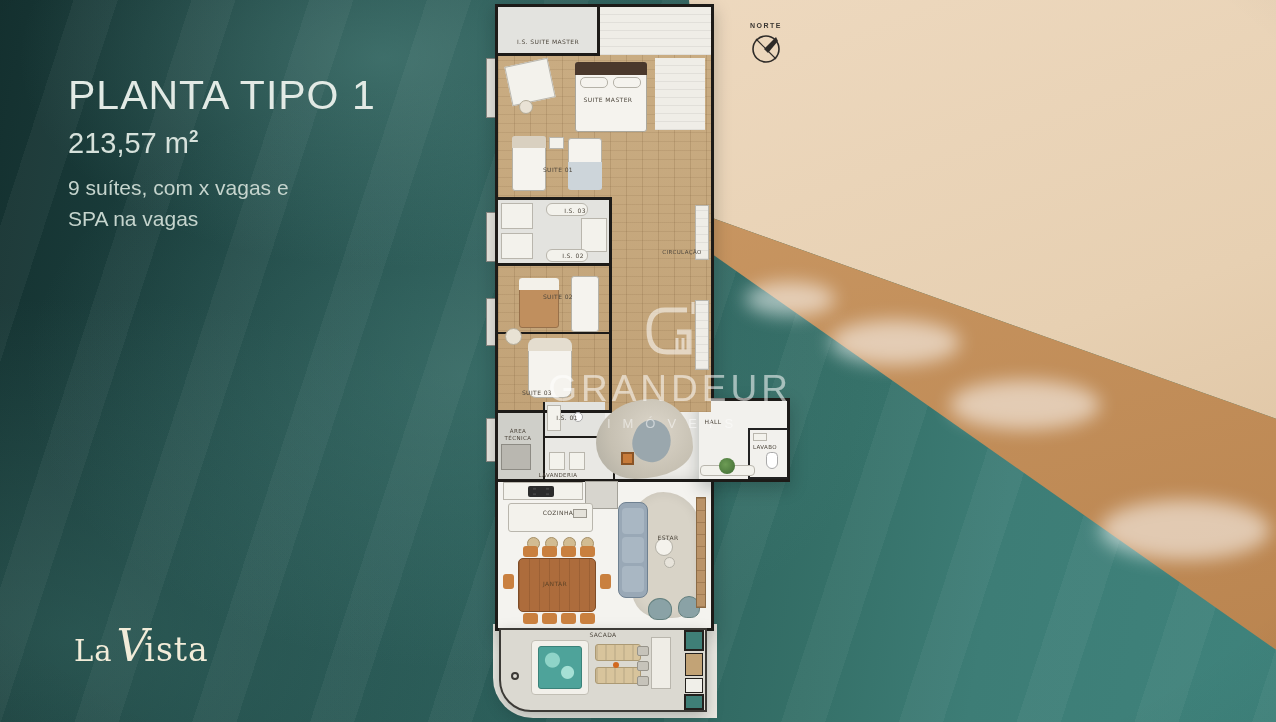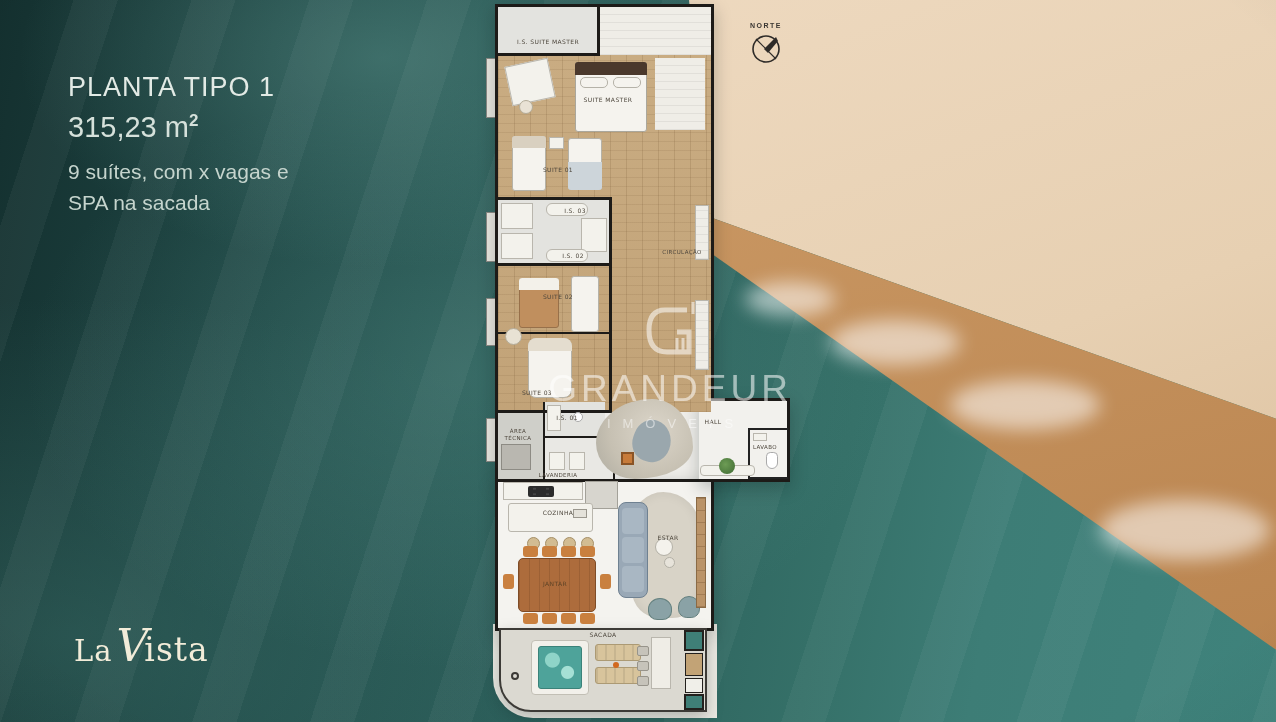--- a/index.html
+++ b/index.html
@@ -15,21 +15,21 @@
     linear-gradient(100deg,#14302f 0%,#1e4644 22%,#2a5c58 45%,#357068 66%,#3d7d76 78%,#3f837c 100%);}
   .bg-streaks{background:repeating-linear-gradient(108deg,transparent 0 70px,rgba(255,255,255,.05) 70px 112px);opacity:.8;}
   .bg-sand{clip-path:polygon(54% 0%,100% 0%,100% 58%,55.5% 30%);
     background:linear-gradient(160deg,#efdbc2 10%,#e7d0b2 60%,#dcc19f 90%);}
   .bg-wet{clip-path:polygon(55.5% 30%,100% 58%,100% 90%,55.5% 34.8%);
     background:linear-gradient(165deg,#d0a06c,#b9834e);}
   .foam{position:absolute;border-radius:50%;background:rgba(255,255,255,.55);filter:blur(9px);}
   .bg-vignette{background:radial-gradient(1400px 900px at 50% 45%,transparent 55%,rgba(0,22,22,.22) 100%);}
   
   .hdr{left:68px;top:72px;color:#e2eae5;z-index:50;}
-  .hdr .title{font-size:27px;font-weight:300;letter-spacing:1px;}
+  .hdr .title{font-size:41px;font-weight:300;letter-spacing:1px;}
   .hdr .area{font-size:29px;font-weight:300;color:#d6e1db;margin-top:8px;}
   .hdr .area sup{font-size:17px;font-weight:700;}
   .hdr .desc{font-size:21px;font-weight:300;color:#c5d4cd;line-height:31px;margin-top:12px;}
   
   .logo{left:74px;top:620px;color:#f2ecd9;z-index:50;font-family:"DejaVu Serif",serif;}
   .logo .la{font-size:29px;letter-spacing:1px;}
   .logo .v{font-size:44px;font-style:italic;margin-left:4px;margin-right:-4px;}
   .logo .ista{font-size:33px;letter-spacing:1px;}
   
   .compass{left:740px;top:22px;width:52px;text-align:center;z-index:50;}
@@ -68,24 +68,24 @@
   <div class="bg bg-sand"></div>
   <div class="bg bg-wet"></div>
   <div class="foam" style="left:830px;top:320px;width:130px;height:45px;"></div>
   <div class="foam" style="left:950px;top:380px;width:150px;height:50px;"></div>
   <div class="foam" style="left:1100px;top:500px;width:170px;height:60px;"></div>
   <div class="foam" style="left:745px;top:282px;width:90px;height:34px;"></div>
   <div class="bg bg-vignette"></div>
 
   <div class="abs hdr">
     <div class="title">PLANTA TIPO 1</div>
-    <div class="area"><span>315,23 m</span><sup>2</sup></div>
+    <div class="area"><span>213,57 m</span><sup>2</sup></div>
     <div class="desc">
       <div>9 suítes, com x vagas e</div>
-      <div>SPA na sacada</div>
+      <div>SPA na vagas</div>
     </div>
   </div>
 
   <div class="abs compass">
     <div class="nlab">NORTE</div>
     <svg width="34" height="34" style="margin-top:2px">
       <circle cx="17" cy="18" r="13" fill="none" stroke="#2e2b28" stroke-width="1.6"></circle>
       <line x1="7" y1="8" x2="27" y2="28" stroke="#2e2b28" stroke-width="1.2"></line>
       <polygon points="27,6 29,10 19,22 15,18" fill="#2e2b28"></polygon>
     </svg>

